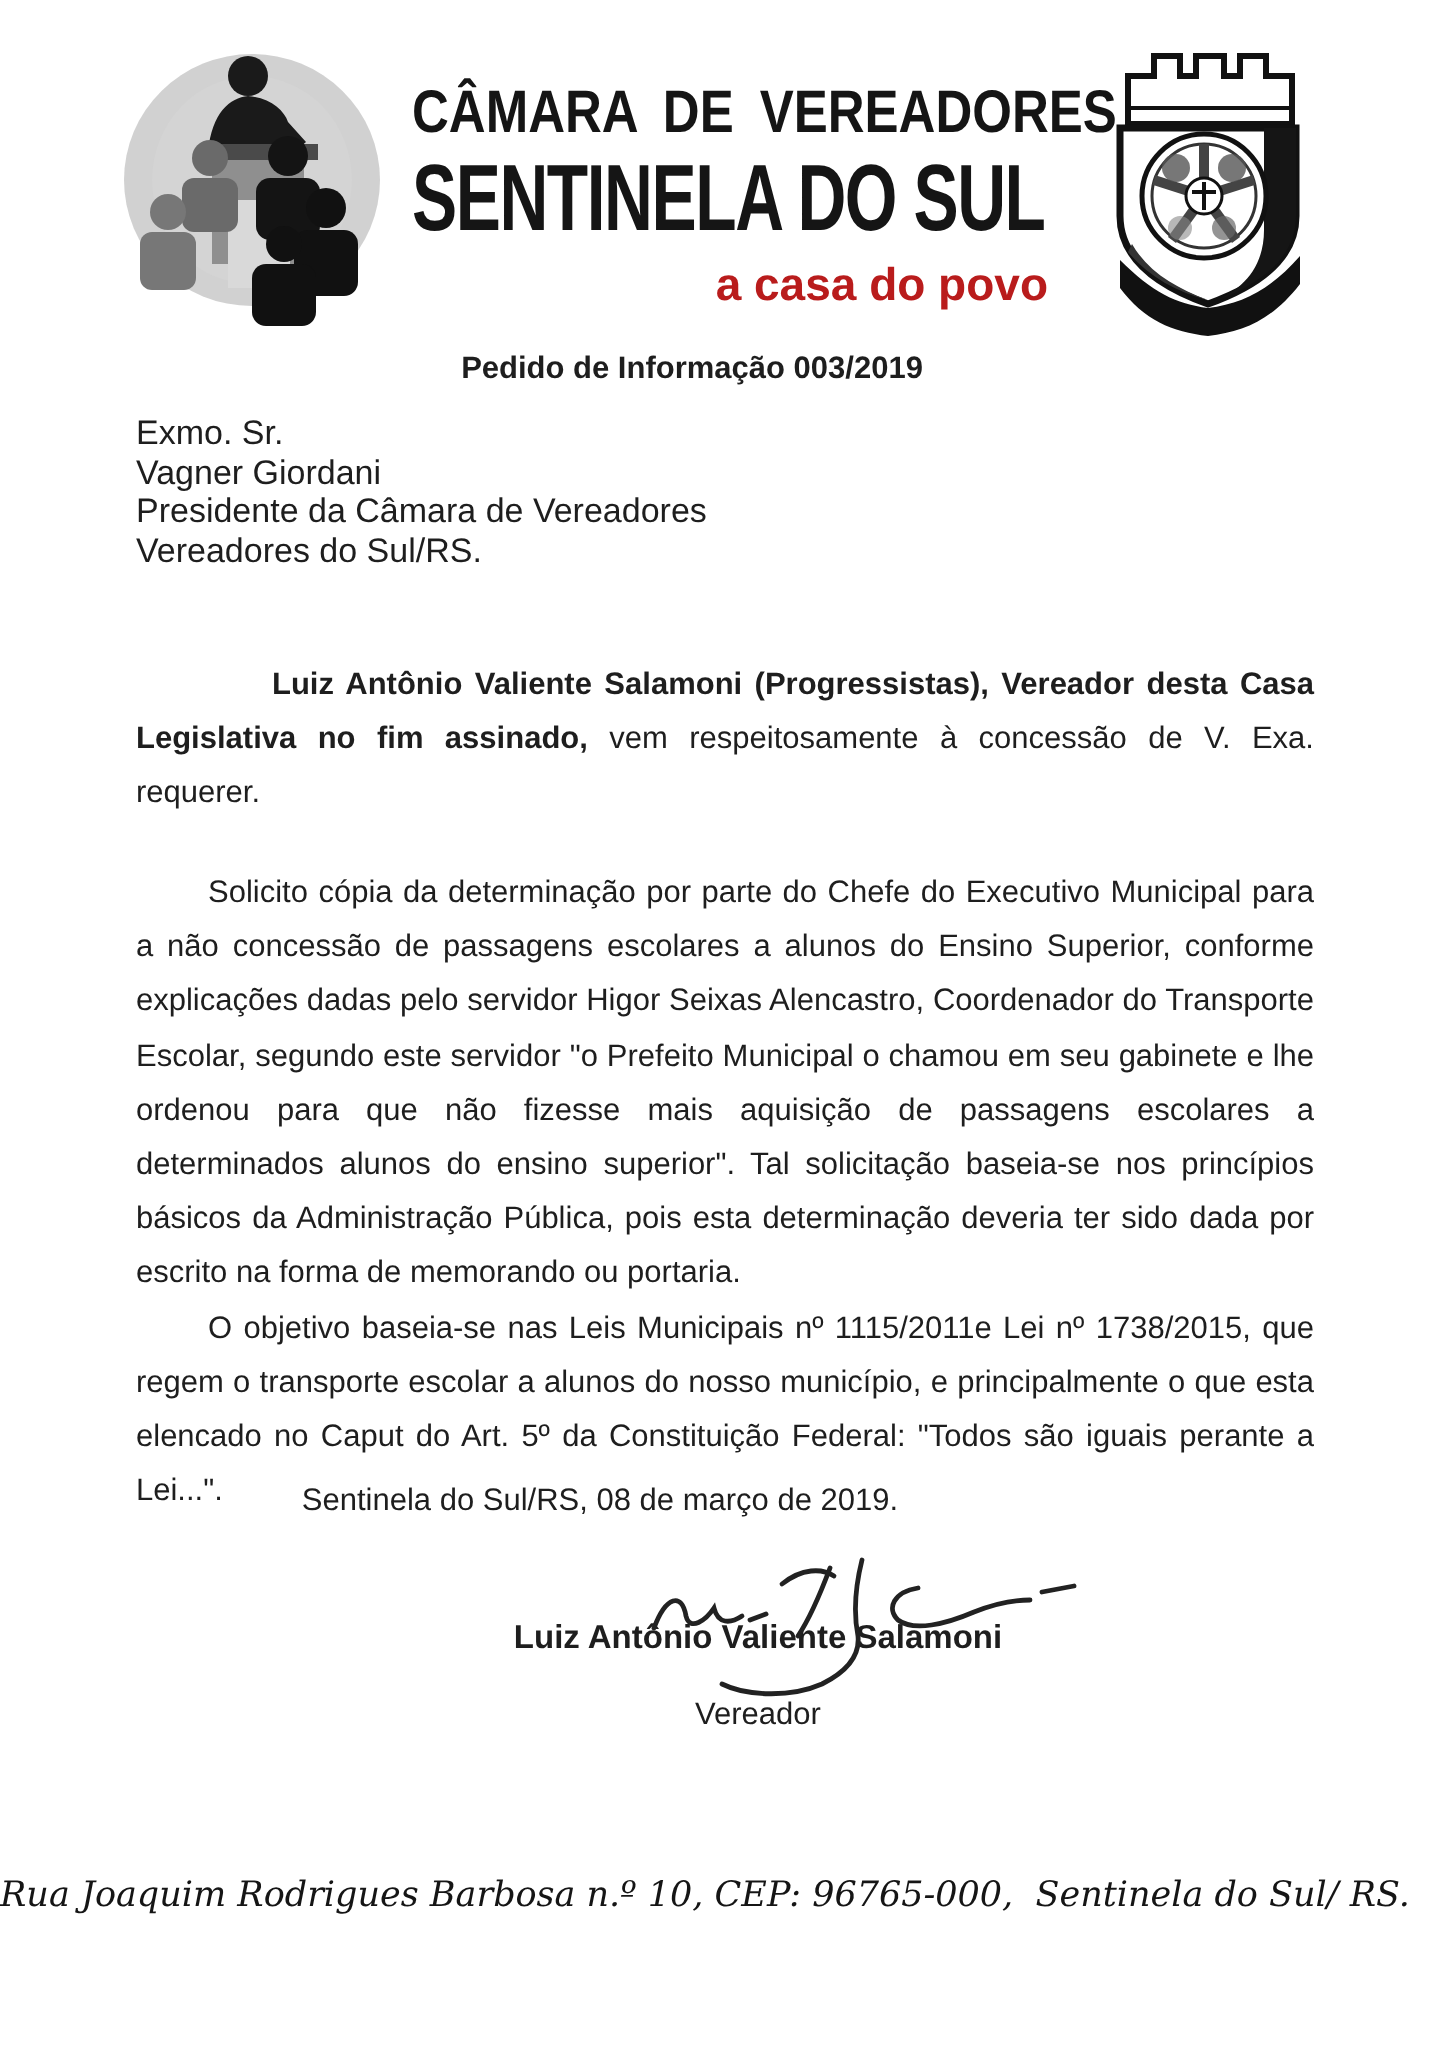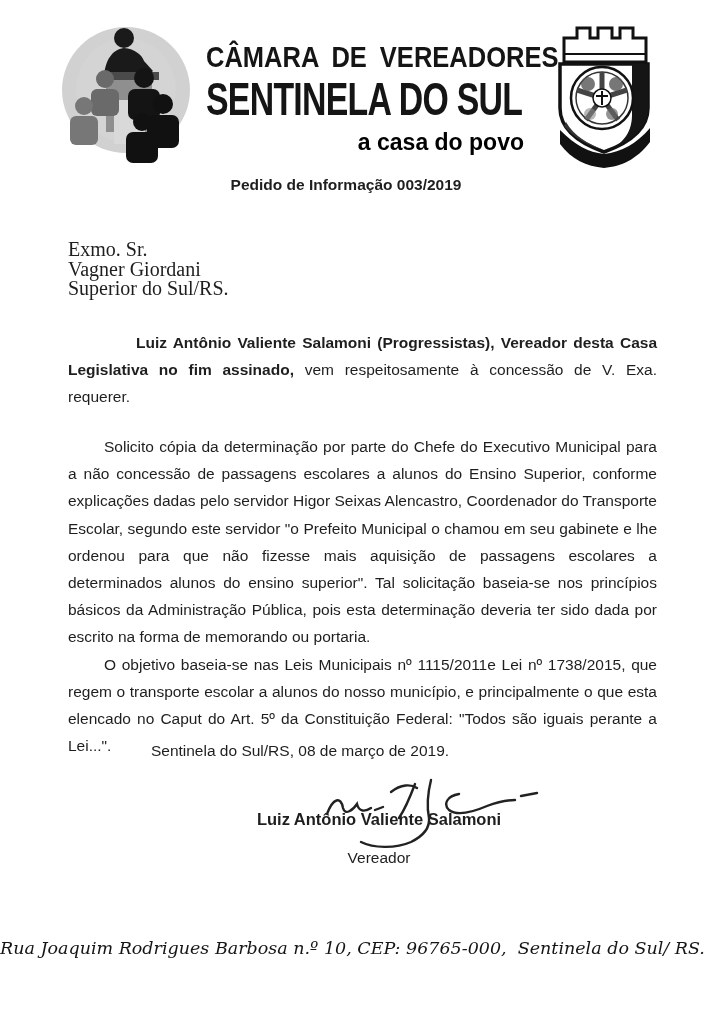--- a/index.html
+++ b/index.html
@@ -20,29 +20,29 @@
     word-spacing:7px; transform:scaleX(0.85); transform-origin:left center;
     color:#151515;
   }
   .org2 {
     font-size:47px; font-weight:bold; line-height:1.05; white-space:nowrap;
     letter-spacing:-1px; transform:scaleX(0.72); transform-origin:left center;
     margin-top:1px; color:#151515;
   }
   .tagline {
     text-align:right; padding-right:24px; font-size:23px; font-weight:bold;
-    margin-top:6px; color:#000000;
+    margin-top:6px; color:#b91c1c;
   }
 
   
   .title {
     position:absolute; top:176px; left:0; width:692px; text-align:center;
     font-size:15.5px; font-weight:bold;
   }
-  .recipient { position:absolute; top:240px; left:68px; font-size:20px; line-height:19.5px;font-family:Liberation Serif, serif; }
+  .recipient { position:absolute; top:207px; left:68px; font-size:17px; line-height:19.5px; }
   .content  { position:absolute; top:329px; left:68px; width:589px; font-size:15.5px; text-align:justify; }
   .intro { margin:0 0 23px 0; text-indent:68px; line-height:27px; }
   .bodyp { margin:0; text-indent:36px; line-height:27.2px; }
 
   .dateline { position:absolute; top:742px; left:0; width:600px; text-align:center; font-size:15.5px; }
 
   
   .signature { position:absolute; top:778px; left:17px; width:724px; text-align:center; }
   .sig-scribble { position:absolute; left:290px; top:-8px; pointer-events:none; }
   .sig-name { margin-top:32px; font-size:16.5px; font-weight:bold; }
@@ -123,21 +123,22 @@
 
       <path d="M16,116 C32,132 44,138 60,140 C78,138 92,130 106,114 L106,128 C92,146 78,152 60,154 C42,152 28,146 16,130 Z" fill="#111111"></path>
     </svg>
   </div>
 
   <div class="title">Pedido de Informação 003/2019</div>
 
   <div class="recipient">
     <div>Exmo. Sr.</div>
     <div>Vagner Giordani</div>
-    <div>Superior do Sul/RS.</div>
+    <div>Presidente da Câmara de Vereadores</div>
+    <div>Vereadores do Sul/RS.</div>
   </div>
 
   <div class="content">
     <p class="intro"><b>Luiz Antônio Valiente Salamoni (Progressistas), Vereador desta Casa Legislativa no fim assinado,</b><span> vem respeitosamente à concessão de V. Exa. requerer.</span></p>
     <p class="bodyp">Solicito cópia da determinação por parte do Chefe do Executivo Municipal para a não concessão de passagens escolares a alunos do Ensino Superior, conforme explicações dadas pelo servidor Higor Seixas Alencastro, Coordenador do Transporte Escolar, segundo este servidor "o Prefeito Municipal o chamou em seu gabinete e lhe ordenou para que não fizesse mais aquisição de passagens escolares a determinados alunos do ensino superior". Tal solicitação baseia-se nos princípios básicos da Administração Pública, pois esta determinação deveria ter sido dada por escrito na forma de memorando ou portaria.</p>
     <p class="bodyp">O objetivo baseia-se nas Leis Municipais nº 1115/2011e Lei nº 1738/2015, que regem o transporte escolar a alunos do nosso município, e principalmente o que esta elencado no Caput do Art. 5º da Constituição Federal: "Todos são iguais perante a Lei...".</p>
   </div>
 
   <div class="dateline">Sentinela do Sul/RS, 08 de março de 2019.</div>
 

